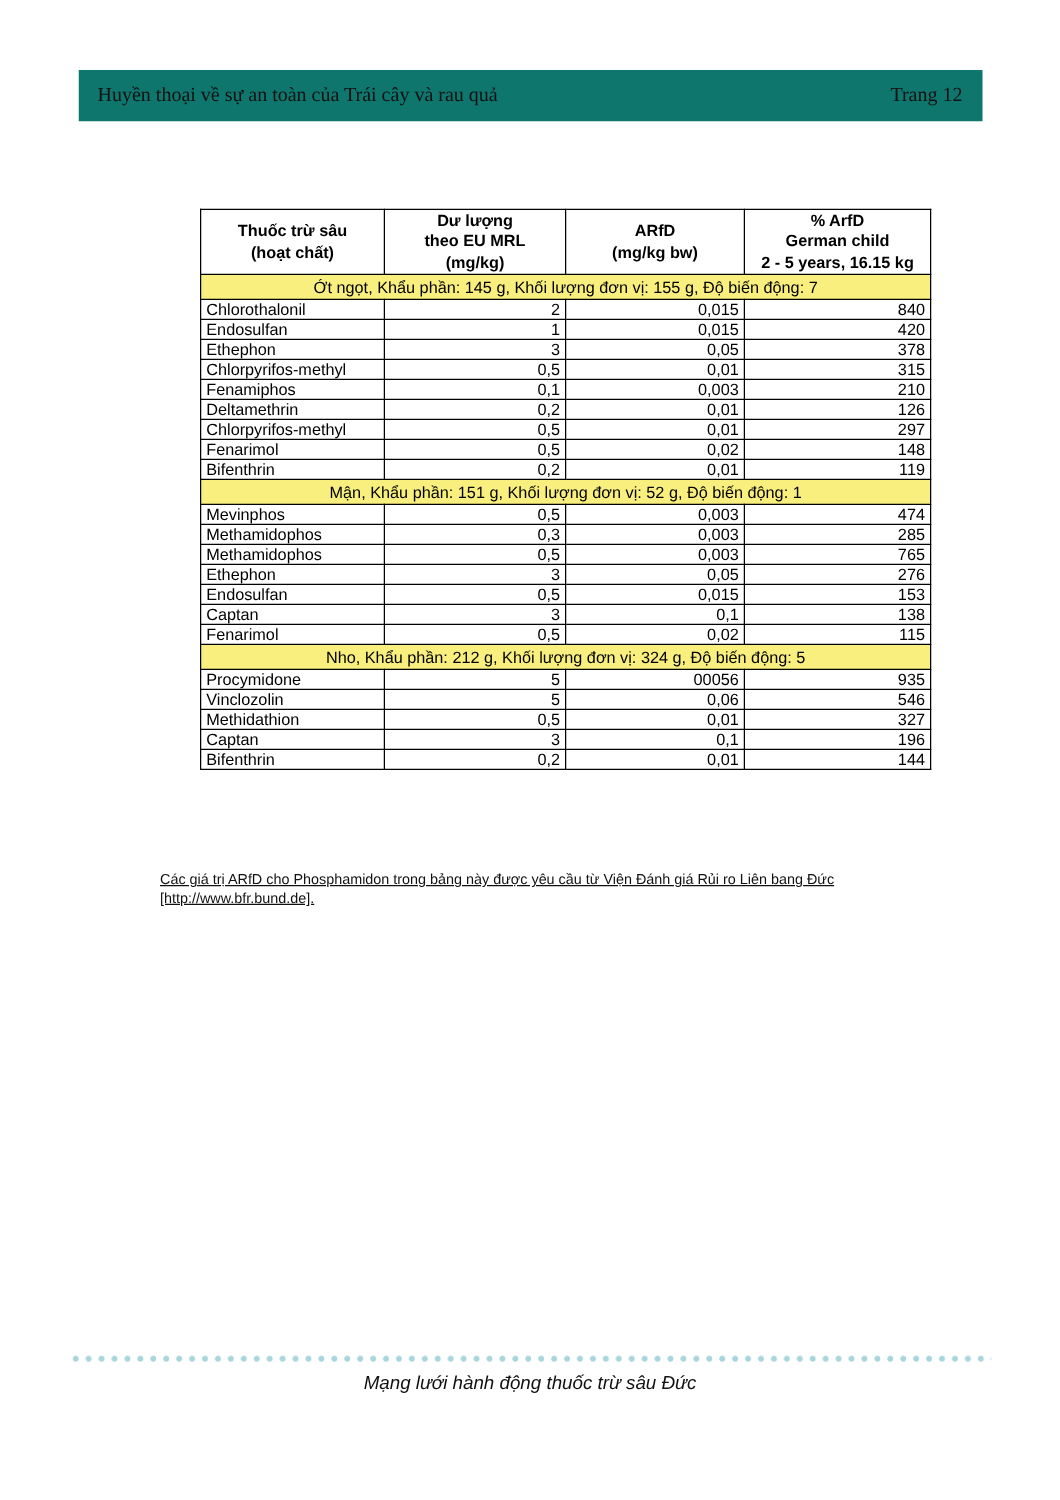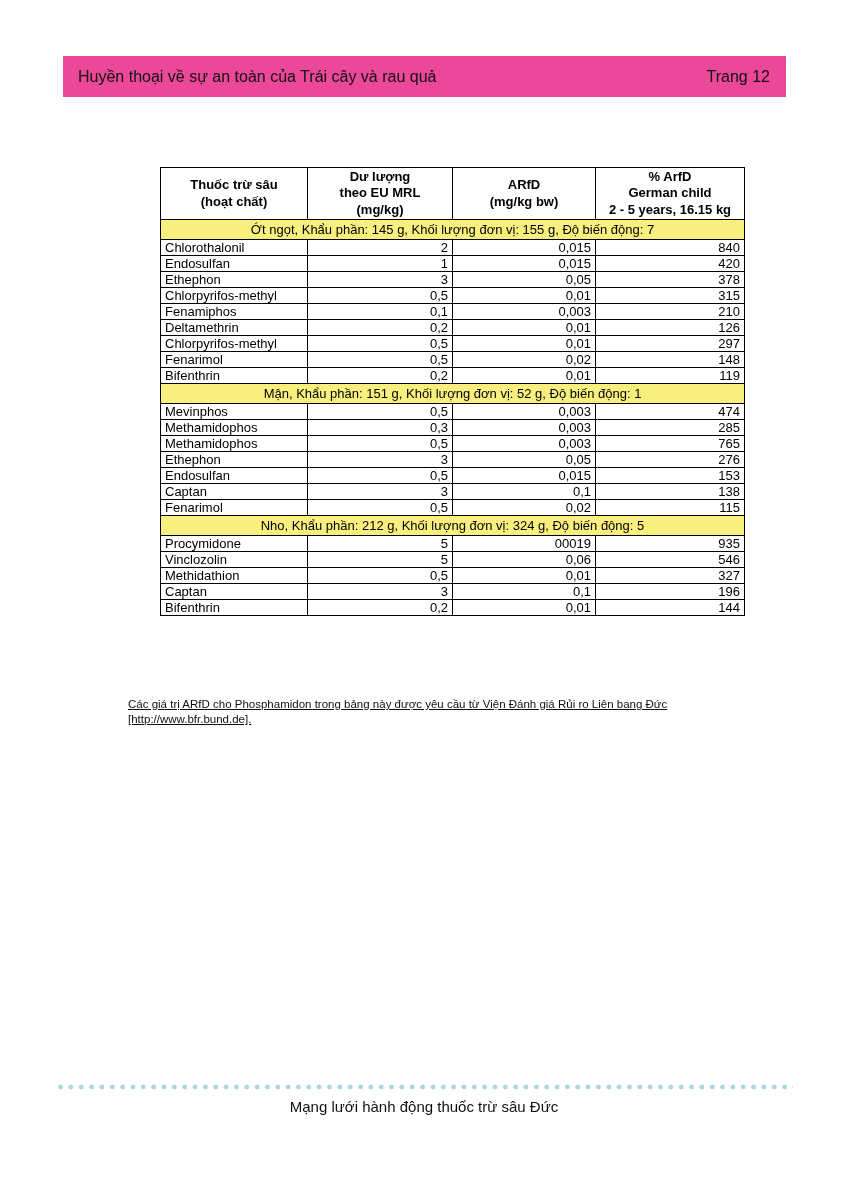--- a/index.html
+++ b/index.html
@@ -9,24 +9,24 @@
     position: relative;
     font-family: "Liberation Sans", "DejaVu Sans", sans-serif;
     color: #000;
   }
   .page { position: absolute; inset: 0; background: #fff; overflow: hidden; }
 
   
   .header-bar {
     position: absolute; left: 63px; top: 56px;
     width: 723px; height: 41px;
-    background: #ec4899;
+    background: #0f766e;
     display: flex; align-items: center; justify-content: space-between;
     padding: 0 16px 0 15px;
-    font-size: 16px; color: #111;
+    font-size: 16px; color: #111; font-family: Liberation Serif, serif;
   }
 
   
   table.mrl-table {
     position: absolute; left: 128px; top: 167px;
     width: 584px;
     border-collapse: collapse;
     table-layout: fixed;
     font-size: 13px;
     margin-left: 32px;
@@ -68,21 +68,21 @@
   .dots-divider {
     position: absolute; left: 58px; top: 1082px;
     width: 735px; height: 10px;
     background-image: radial-gradient(circle at 2.6px 5px, #a9d5dc 2.1px, rgba(169,213,220,0) 2.7px);
     background-repeat: repeat-x;
     background-size: 10.35px 10px;
   }
   .footer-org {
     position: absolute; left: 0; top: 1098px;
     width: 848px; text-align: center;
-    font-size: 15px; color: #111;
+    font-size: 15px; color: #111; font-style: italic;
   }
 </style>
 </head>
 <body>
 
 <div class="page">
 
   <div class="header-bar">
     <span>Huyền thoại về sự an toàn của Trái cây và rau quả</span>
     <span>Trang 12</span>
@@ -205,21 +205,21 @@
           <td class="num-cell">0,5</td>
           <td class="num-cell">0,02</td>
           <td class="num-cell">115</td>
         </tr>
         <tr class="section-row">
           <td colspan="4">Nho, Khẩu phần: 212 g, Khối lượng đơn vị: 324 g, Độ biến động: 5</td>
         </tr>
         <tr>
           <td class="name-cell">Procymidone</td>
           <td class="num-cell">5</td>
-          <td class="num-cell">00019</td>
+          <td class="num-cell">00056</td>
           <td class="num-cell">935</td>
         </tr>
         <tr>
           <td class="name-cell">Vinclozolin</td>
           <td class="num-cell">5</td>
           <td class="num-cell">0,06</td>
           <td class="num-cell">546</td>
         </tr>
         <tr>
           <td class="name-cell">Methidathion</td>

